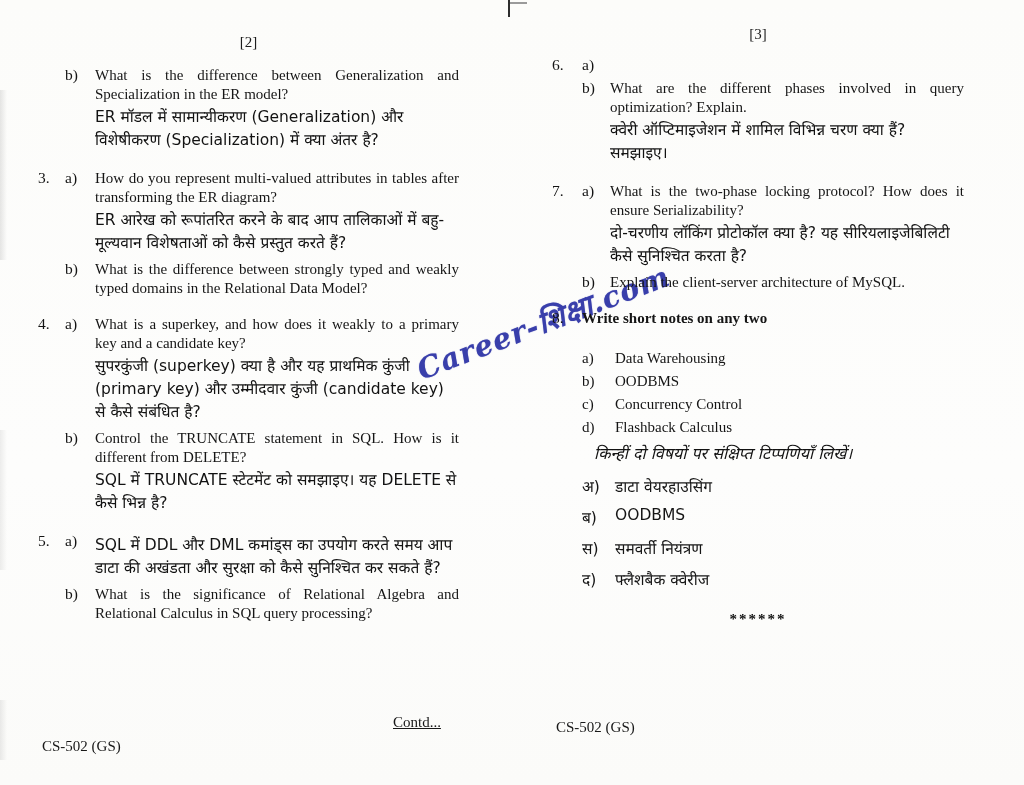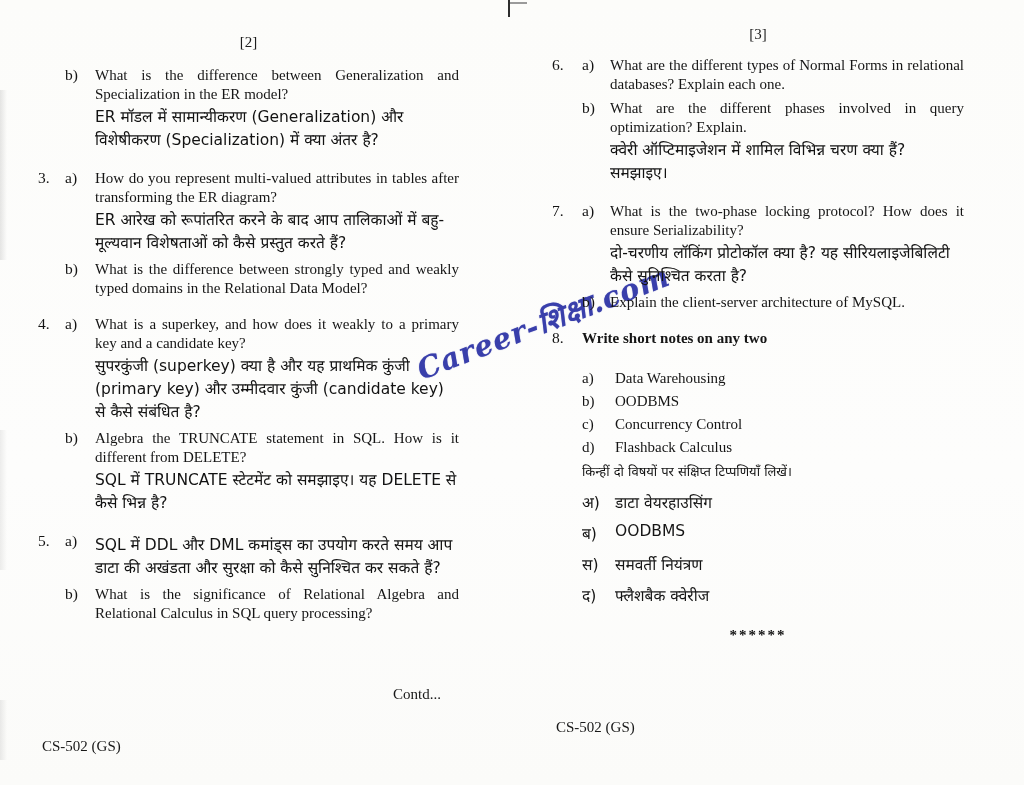--- a/index.html
+++ b/index.html
@@ -47,26 +47,26 @@
   .plet{flex:none;width:30px;font-size:15.5px;color:#141414;}
   .page-right .plet{width:28px;}
   .ptext{flex:1;min-width:0;}
   p.en{margin:0;font-size:15px;line-height:1.27;text-align:justify;color:#151515;}
   p.hi{margin:2px 0 0;font-family:"DejaVu Sans", sans-serif;font-size:15.5px;line-height:1.48;color:#121212;text-align:left;}
   
   .intro{margin:0 0 22px;font-size:15px;line-height:1.27;color:#151515;font-weight:bold;}
   .opt{display:flex;margin-bottom:6px;font-size:15px;color:#151515;}
   .opt .olet{flex:none;width:33px;}
   .opt.opt-hi{font-family:"DejaVu Sans", sans-serif;font-size:15.5px;margin-bottom:9px;}
-  .hi-note{margin:5px 0 11px;font-family:"DejaVu Sans", sans-serif;font-size:13px;color:#121212;}
+  .hi-note{margin:5px 12px 11px;font-family:"DejaVu Sans", sans-serif;font-size:16px;color:#121212;font-style:italic;}
   .endmark{text-align:center;font-weight:bold;font-size:15px;letter-spacing:2px;margin-top:10px;color:#111;}
   
   .footer{position:absolute;font-size:15px;color:#181818;}
   .f-left-code{left:42px;top:738px;}
-  .f-contd{left:393px;top:686px;}
+  .f-contd{left:393px;top:714px;text-decoration:underline;}
   .f-right-code{left:556px;top:719px;}
 </style>
 </head>
 <body>
 
 <div class="sheet">
   <div class="smudge s1"></div>
   <div class="smudge s2"></div>
   <div class="smudge s3"></div>
 
@@ -118,21 +118,21 @@
         <div class="part">
           <div class="plet">a)</div>
           <div class="ptext">
             <p class="en">What is a superkey, and how does it weakly to a primary key and a candidate key?</p>
             <p class="hi">सुपरकुंजी (superkey) क्या है और यह प्राथमिक कुंजी (primary key) और उम्मीदवार कुंजी (candidate key) से कैसे संबंधित है?</p>
           </div>
         </div>
         <div class="part">
           <div class="plet">b)</div>
           <div class="ptext">
-            <p class="en">Algebra the TRUNCATE statement in SQL. How is it different from DELETE?</p>
+            <p class="en">Control the TRUNCATE statement in SQL. How is it different from DELETE?</p>
             <p class="hi">SQL में TRUNCATE स्टेटमेंट को समझाइए। यह DELETE से कैसे भिन्न है?</p>
           </div>
         </div>
       </div>
     </div>
 
     <div class="q">
       <div class="qnum">5.</div>
       <div class="qbody">
         <div class="part">
@@ -153,21 +153,20 @@
 
   <section class="page page-right">
     <div class="pageno">[3]</div>
 
     <div class="q">
       <div class="qnum">6.</div>
       <div class="qbody">
         <div class="part">
           <div class="plet">a)</div>
           <div class="ptext">
-            <p class="en">What are the different types of Normal Forms in relational databases? Explain each one.</p>
           </div>
         </div>
         <div class="part">
           <div class="plet">b)</div>
           <div class="ptext">
             <p class="en">What are the different phases involved in query optimization? Explain.</p>
             <p class="hi">क्वेरी ऑप्टिमाइजेशन में शामिल विभिन्न चरण क्या हैं? समझाइए।</p>
           </div>
         </div>
       </div>

